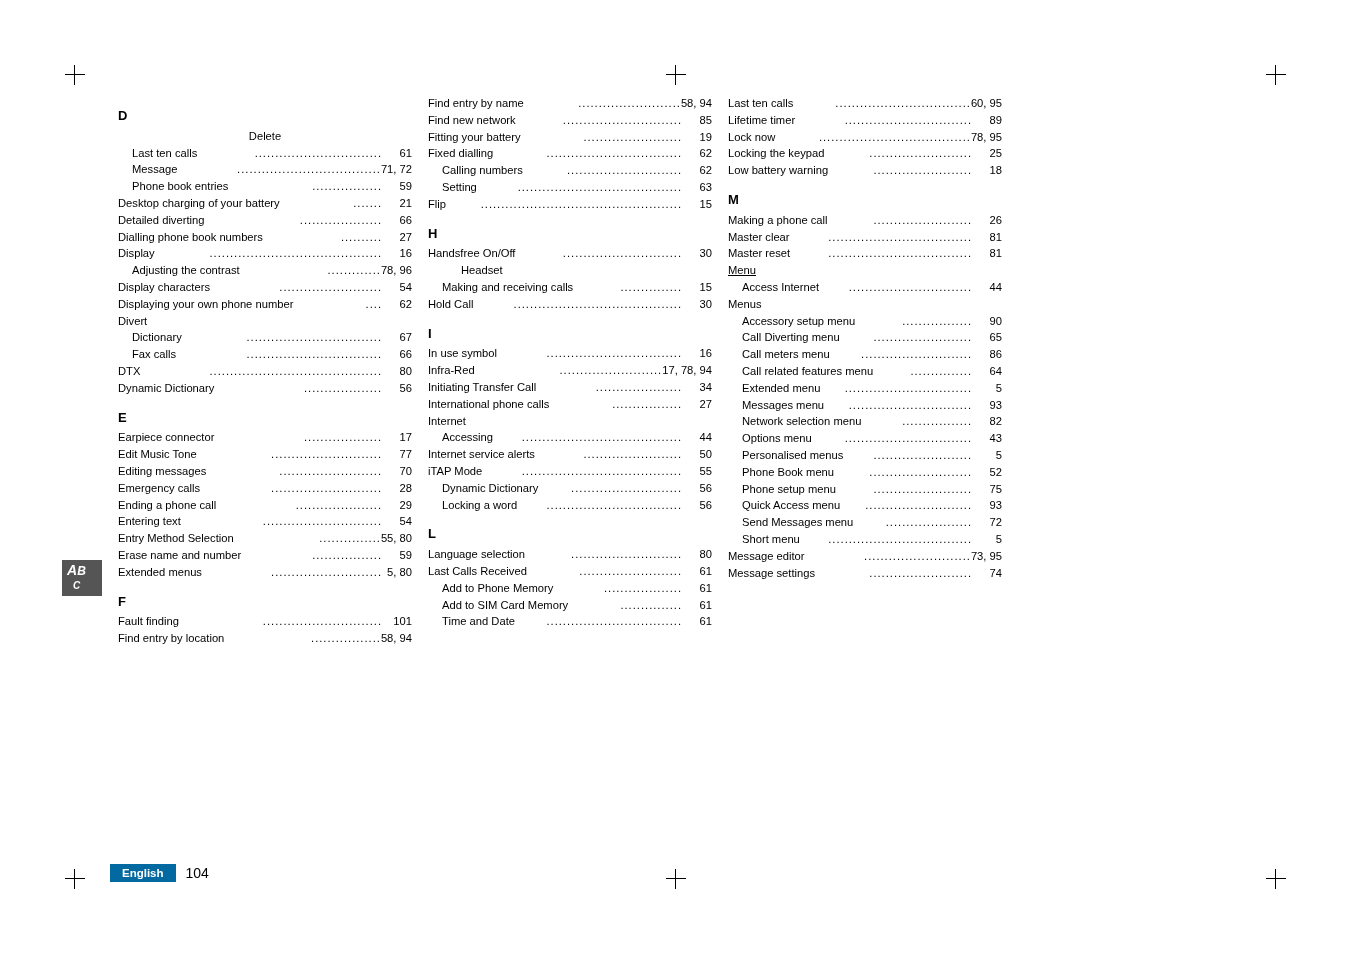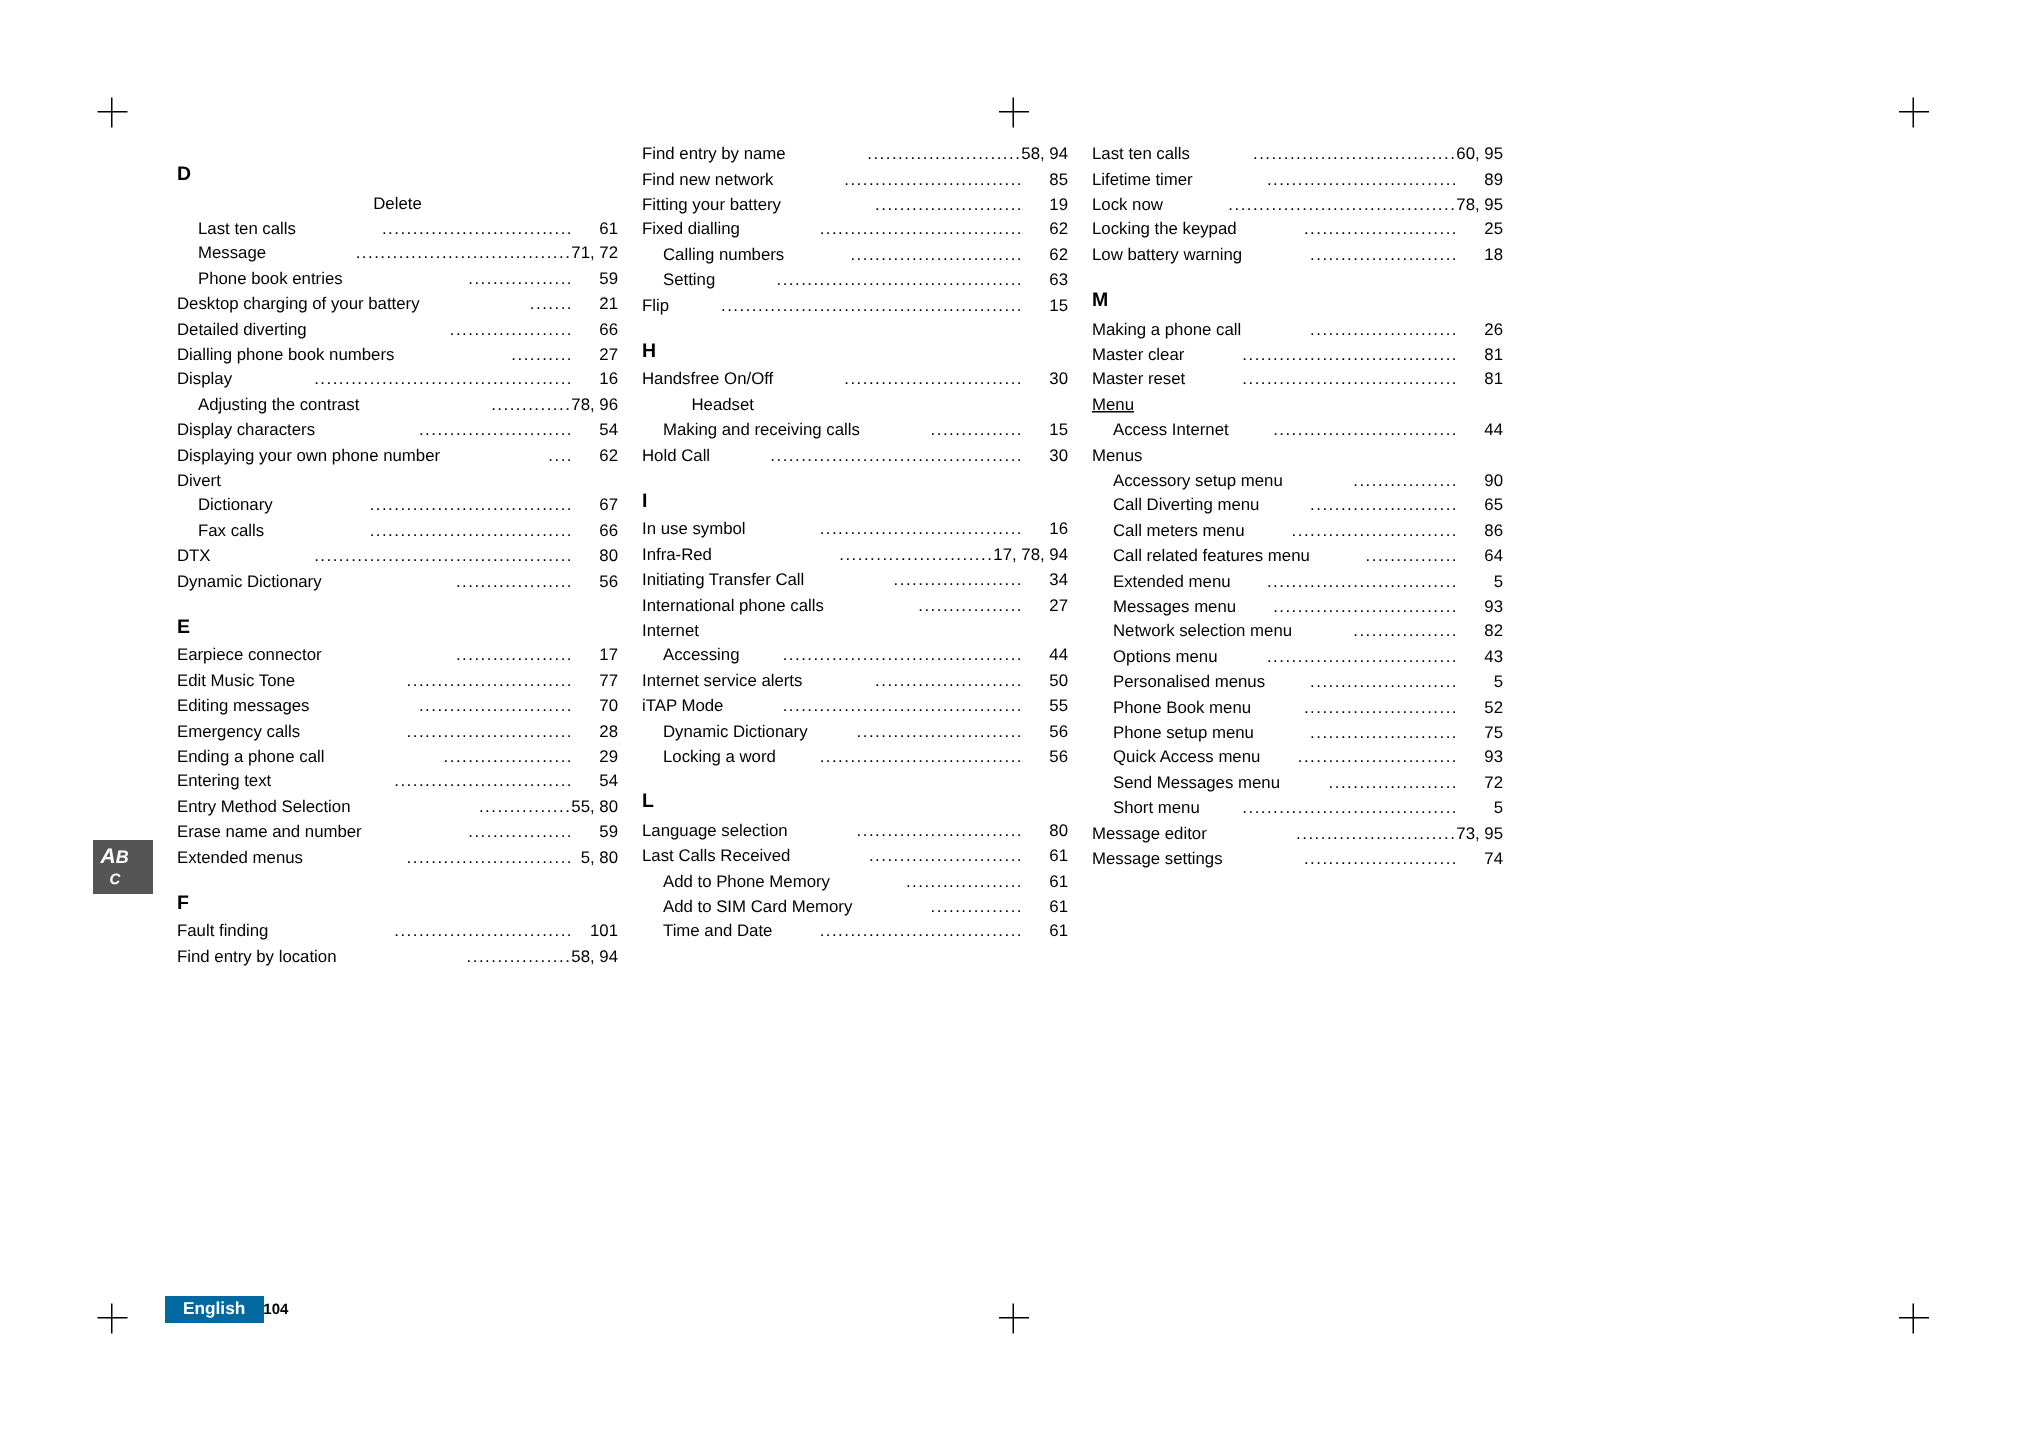--- a/index.html
+++ b/index.html
@@ -81,22 +81,23 @@
 
     .footer-lang-box {
       background: #0369a1;
       color: #fff;
       padding: 3px 12px;
       font-size: 11.5px;
       font-weight: bold;
     }
 
     .footer-page-num {
-      font-size: 10px;
-      font-weight: bold;
+      font-size: 14px;
+      font-weight: normal;
+      margin-left: 10px;
     }
 
     
     .abc-icon {
       position: absolute;
       left: 62px;
       top: 560px;
       width: 40px;
       height: 40px;
     }

